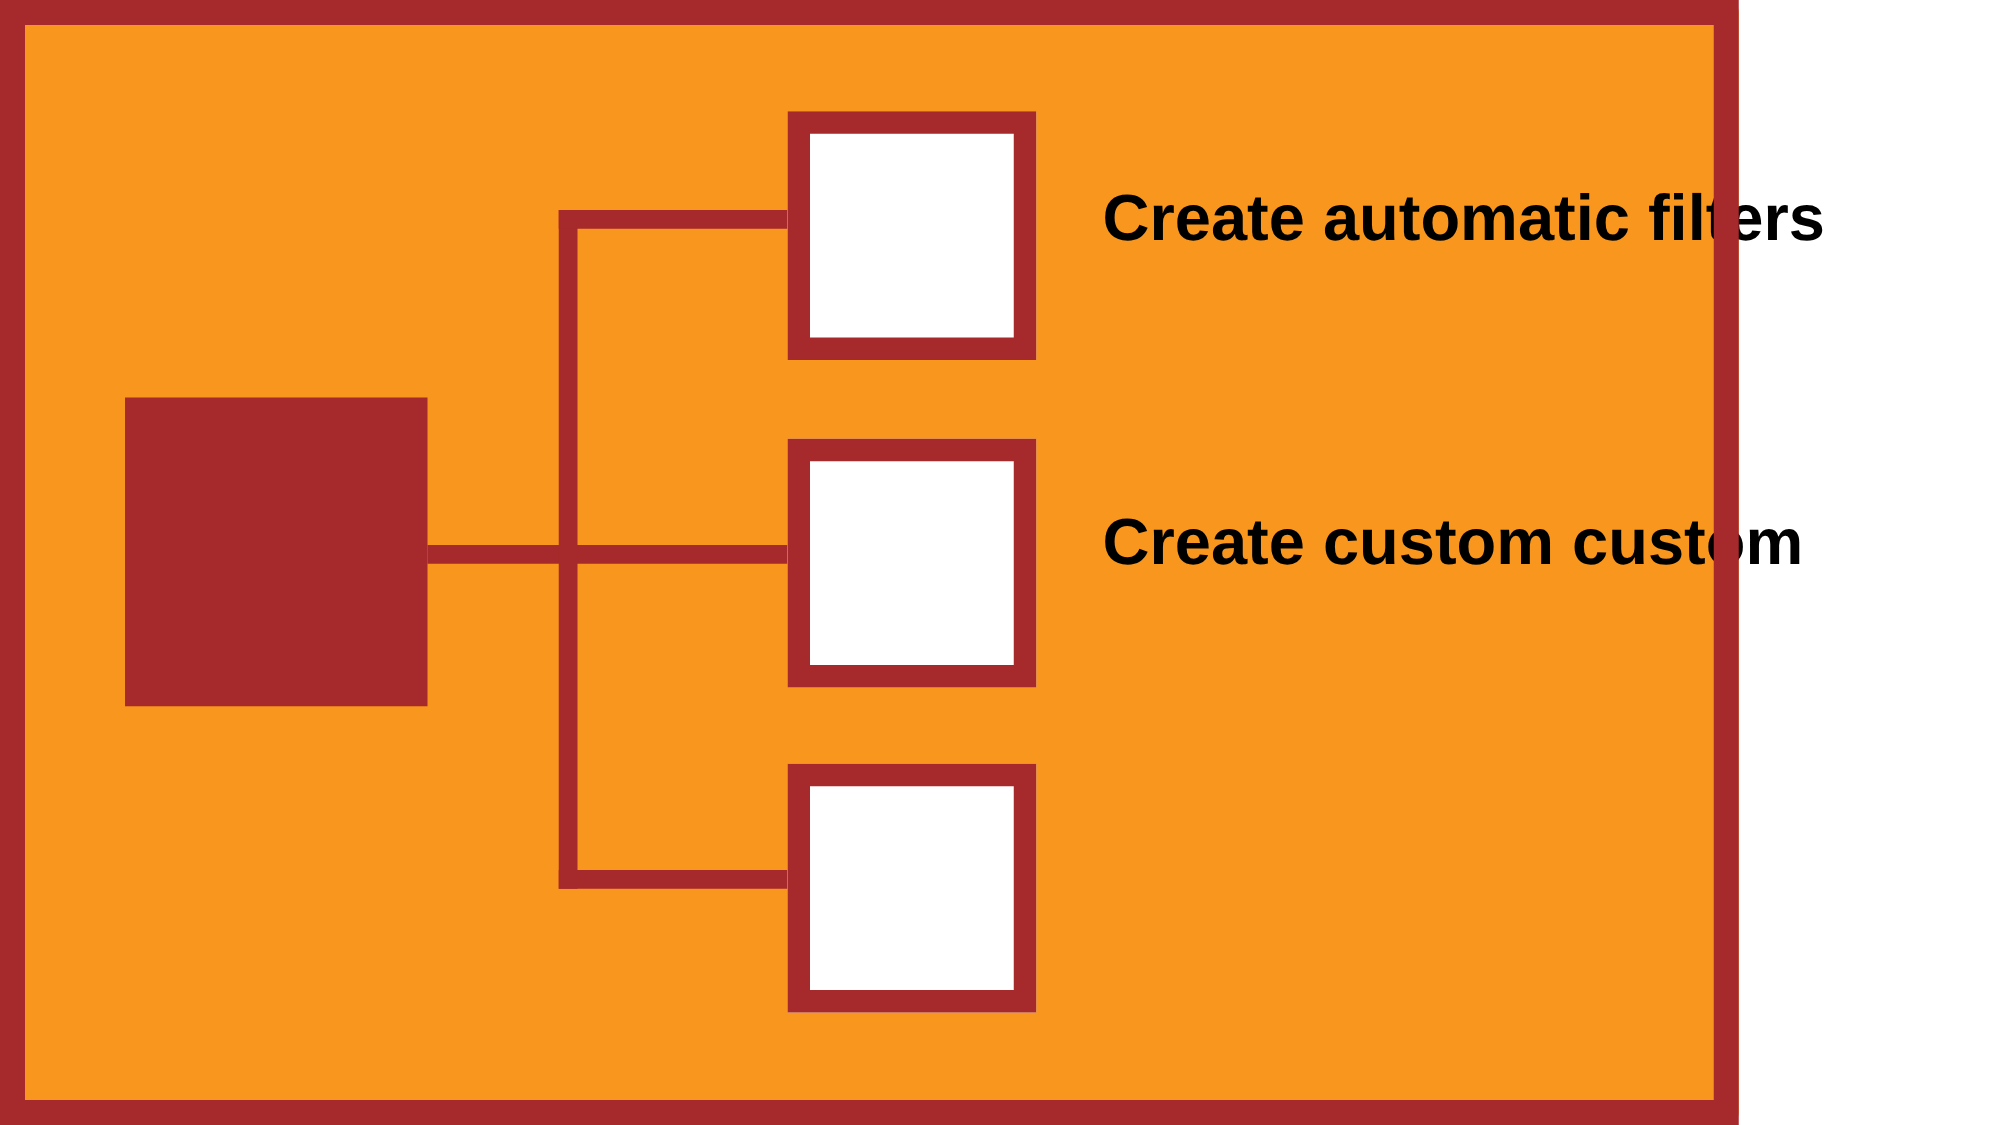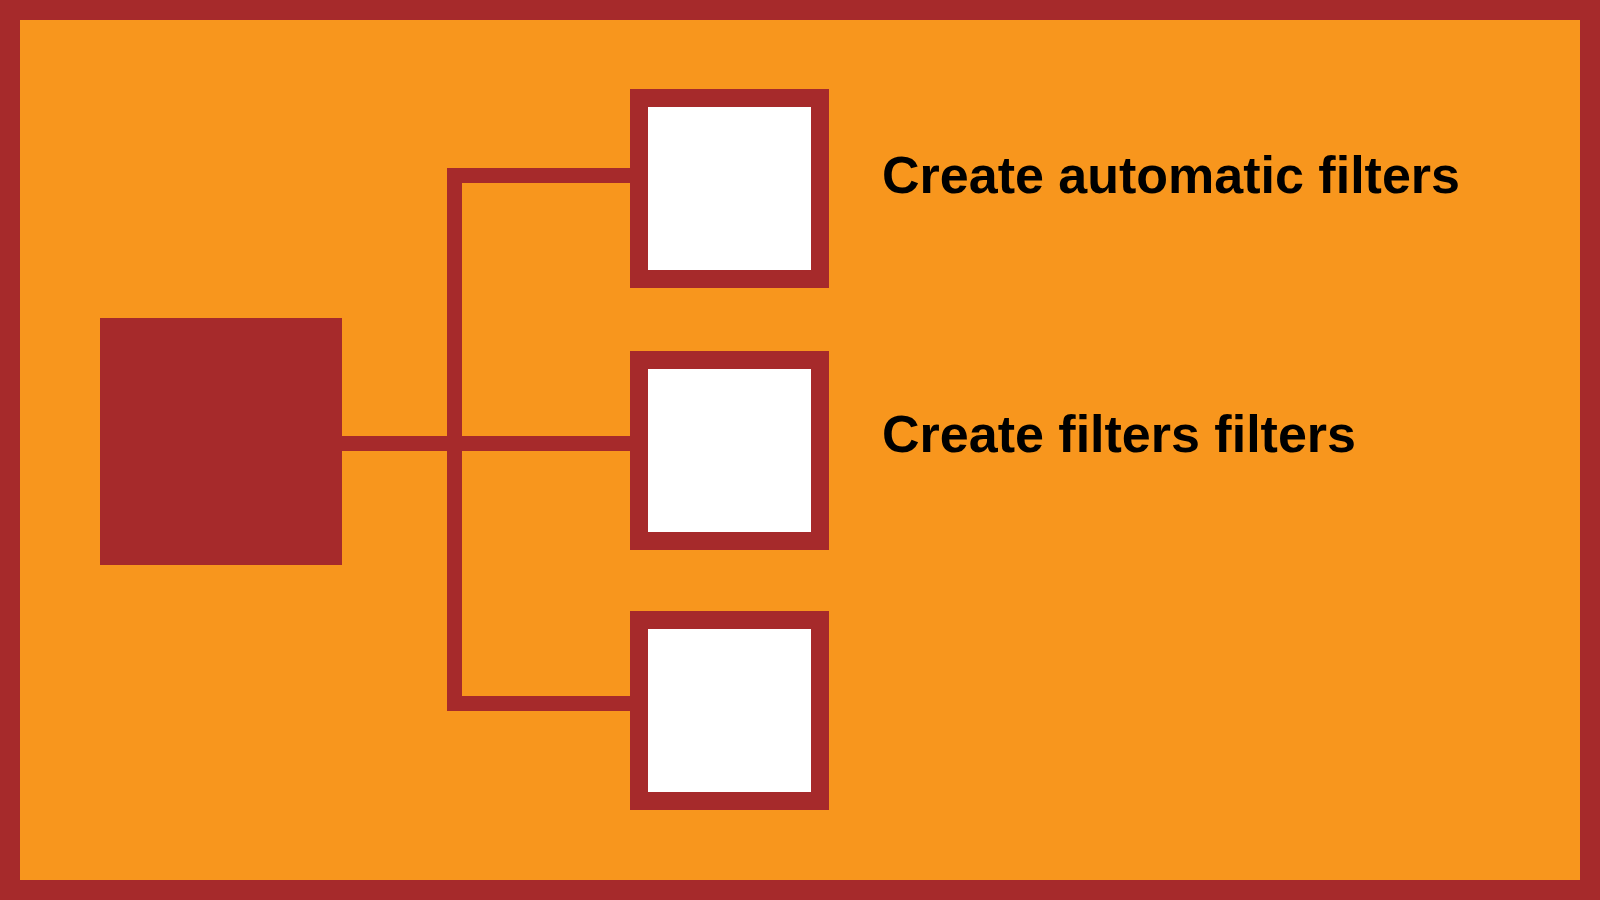--- a/index.html
+++ b/index.html
@@ -5,21 +5,21 @@
   :root{
     --orange:#F8961D;
     --red:#A62A2B;
     --box-fill:#FFFFFF;
     --text:#000000;
   }
   html,body{margin:0;padding:0;background:#fff;}
   body{width:1600px;height:900px;overflow:hidden;font-family:"Liberation Sans",sans-serif;}
   .stage{
     position:relative;
-    width:1600px;height:900px;
+    width:1391px;height:900px;
     background:var(--orange);
     border-radius:10px;
   }
   .frame{
     position:absolute;inset:0;
     border:20px solid var(--red);
     box-sizing:border-box;
     pointer-events:none;
   }
   .root-square{
@@ -70,16 +70,16 @@
   <div class="line line-root-connector"></div>
   <div class="line line-trunk"></div>
   <div class="line line-branch-top"></div>
   <div class="line line-branch-bottom"></div>
 
   <div class="node-box b1"></div>
   <div class="node-box b2"></div>
   <div class="node-box b3"></div>
 
   <div class="branch-label l1">Create automatic filters</div>
-  <div class="branch-label l2">Create filters filters</div>
+  <div class="branch-label l2">Create custom custom</div>
 
   <div class="frame"></div>
 </div>
 
 </body></html>

